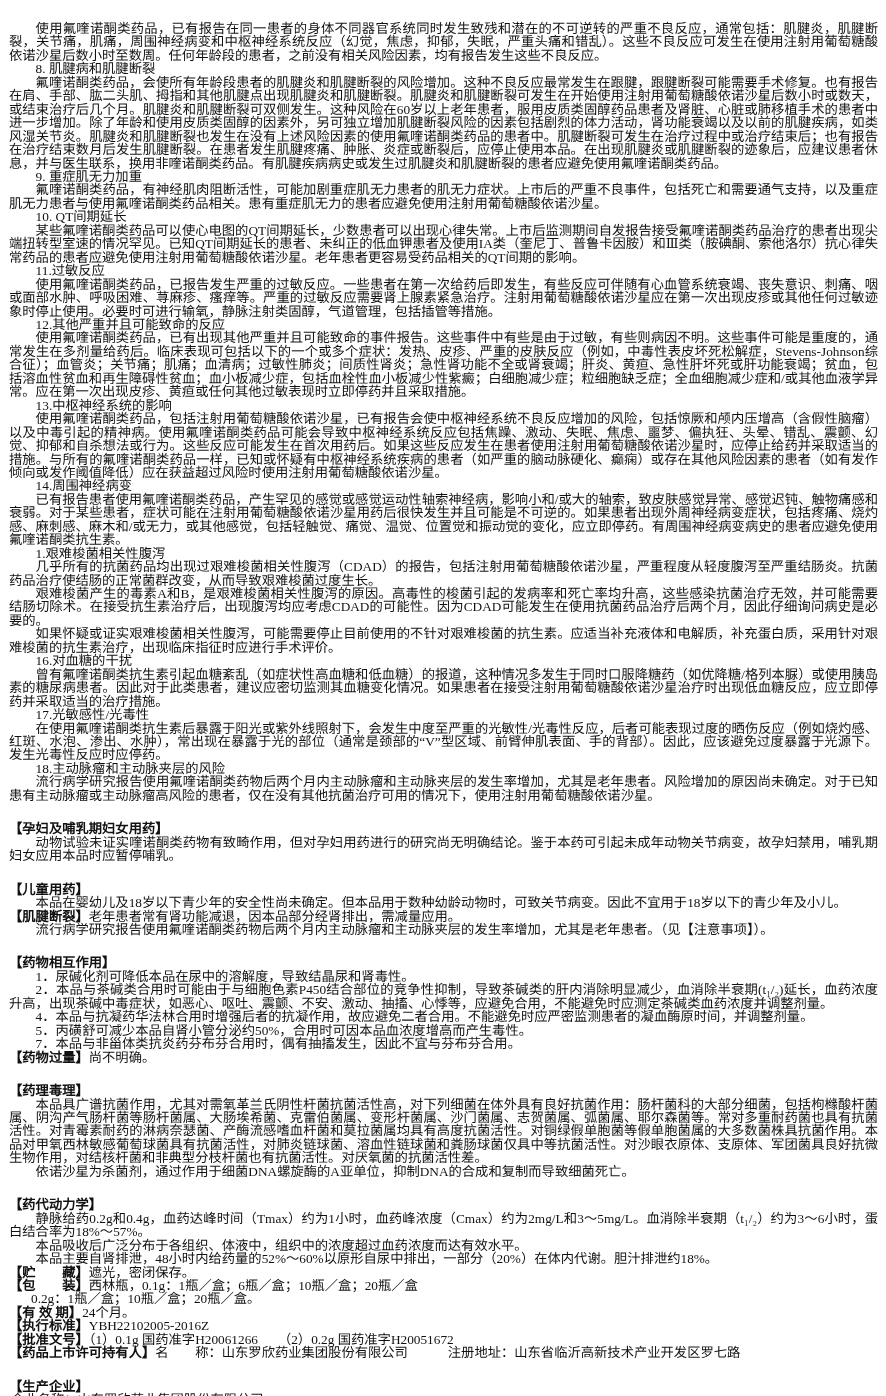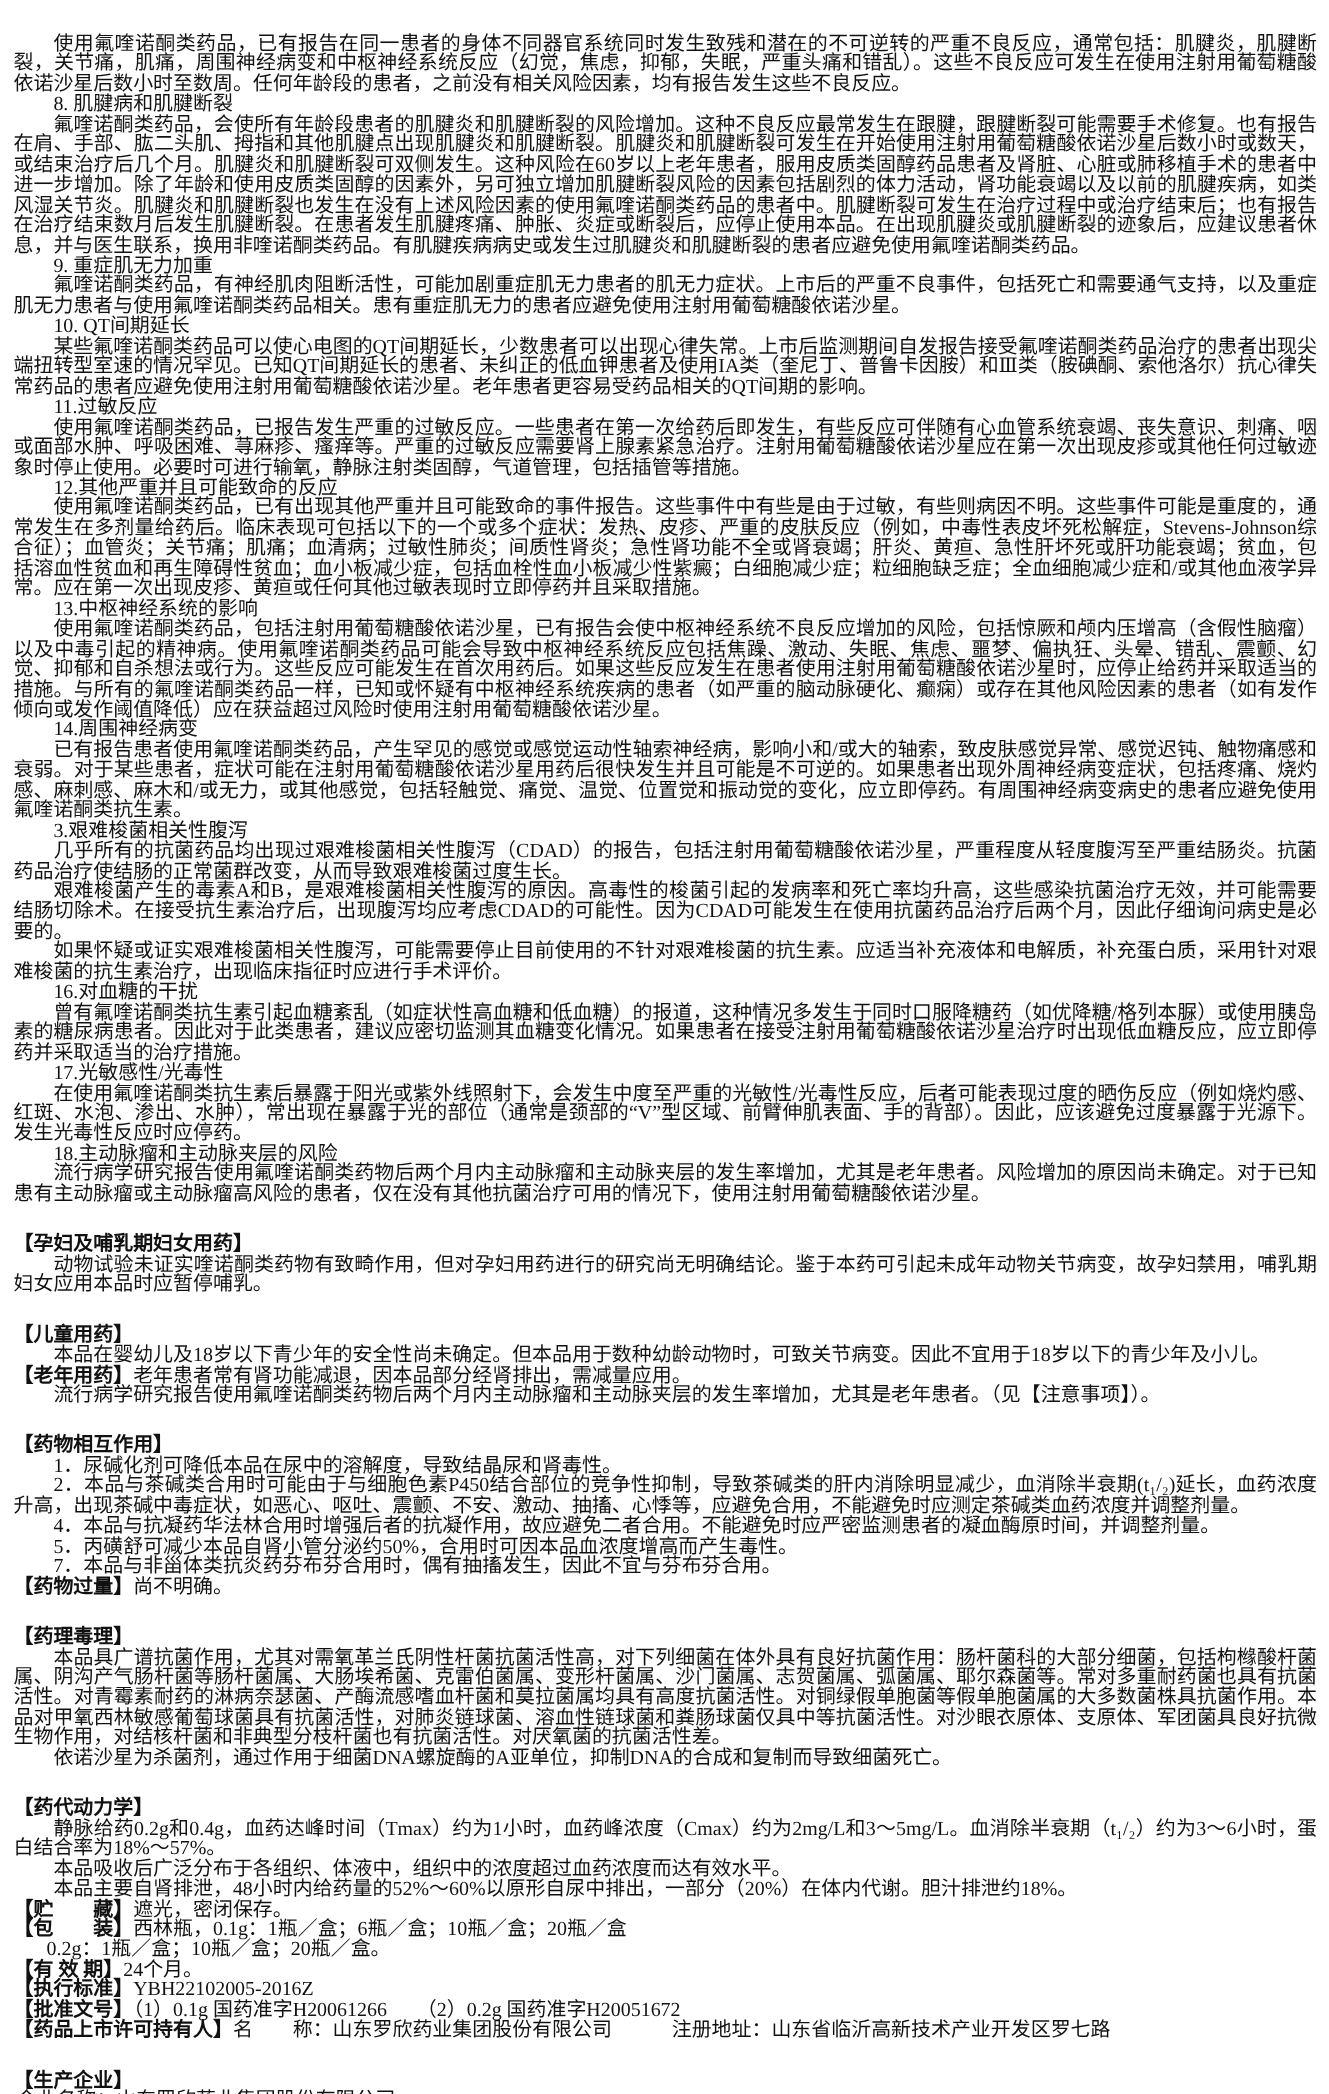--- a/index.html
+++ b/index.html
@@ -34,35 +34,35 @@
   <div class="hnum">10. QT间期延长</div>
   <div class="para">某些氟喹诺酮类药品可以使心电图的QT间期延长，少数患者可以出现心律失常。上市后监测期间自发报告接受氟喹诺酮类药品治疗的患者出现尖端扭转型室速的情况罕见。已知QT间期延长的患者、未纠正的低血钾患者及使用IA类（奎尼丁、普鲁卡因胺）和Ⅲ类（胺碘酮、索他洛尔）抗心律失常药品的患者应避免使用注射用葡萄糖酸依诺沙星。老年患者更容易受药品相关的QT间期的影响。</div>
   <div class="hnum">11.过敏反应</div>
   <div class="para">使用氟喹诺酮类药品，已报告发生严重的过敏反应。一些患者在第一次给药后即发生，有些反应可伴随有心血管系统衰竭、丧失意识、刺痛、咽或面部水肿、呼吸困难、荨麻疹、瘙痒等。严重的过敏反应需要肾上腺素紧急治疗。注射用葡萄糖酸依诺沙星应在第一次出现皮疹或其他任何过敏迹象时停止使用。必要时可进行输氧，静脉注射类固醇，气道管理，包括插管等措施。</div>
   <div class="hnum">12.其他严重并且可能致命的反应</div>
   <div class="para">使用氟喹诺酮类药品，已有出现其他严重并且可能致命的事件报告。这些事件中有些是由于过敏，有些则病因不明。这些事件可能是重度的，通常发生在多剂量给药后。临床表现可包括以下的一个或多个症状：发热、皮疹、严重的皮肤反应（例如，中毒性表皮坏死松解症，Stevens-Johnson综合征）；血管炎；关节痛；肌痛；血清病；过敏性肺炎；间质性肾炎；急性肾功能不全或肾衰竭；肝炎、黄疸、急性肝坏死或肝功能衰竭；贫血，包括溶血性贫血和再生障碍性贫血；血小板减少症，包括血栓性血小板减少性紫癜；白细胞减少症；粒细胞缺乏症；全血细胞减少症和/或其他血液学异常。应在第一次出现皮疹、黄疸或任何其他过敏表现时立即停药并且采取措施。</div>
   <div class="hnum">13.中枢神经系统的影响</div>
   <div class="para">使用氟喹诺酮类药品，包括注射用葡萄糖酸依诺沙星，已有报告会使中枢神经系统不良反应增加的风险，包括惊厥和颅内压增高（含假性脑瘤）以及中毒引起的精神病。使用氟喹诺酮类药品可能会导致中枢神经系统反应包括焦躁、激动、失眠、焦虑、噩梦、偏执狂、头晕、错乱、震颤、幻觉、抑郁和自杀想法或行为。这些反应可能发生在首次用药后。如果这些反应发生在患者使用注射用葡萄糖酸依诺沙星时，应停止给药并采取适当的措施。与所有的氟喹诺酮类药品一样，已知或怀疑有中枢神经系统疾病的患者（如严重的脑动脉硬化、癫痫）或存在其他风险因素的患者（如有发作倾向或发作阈值降低）应在获益超过风险时使用注射用葡萄糖酸依诺沙星。</div>
   <div class="hnum">14.周围神经病变</div>
   <div class="para">已有报告患者使用氟喹诺酮类药品，产生罕见的感觉或感觉运动性轴索神经病，影响小和/或大的轴索，致皮肤感觉异常、感觉迟钝、触物痛感和衰弱。对于某些患者，症状可能在注射用葡萄糖酸依诺沙星用药后很快发生并且可能是不可逆的。如果患者出现外周神经病变症状，包括疼痛、烧灼感、麻刺感、麻木和/或无力，或其他感觉，包括轻触觉、痛觉、温觉、位置觉和振动觉的变化，应立即停药。有周围神经病变病史的患者应避免使用氟喹诺酮类抗生素。</div>
-  <div class="hnum">3.艰难梭菌相关性腹泻</div>
+  <div class="hnum">1.艰难梭菌相关性腹泻</div>
   <div class="para">几乎所有的抗菌药品均出现过艰难梭菌相关性腹泻（CDAD）的报告，包括注射用葡萄糖酸依诺沙星，严重程度从轻度腹泻至严重结肠炎。抗菌药品治疗使结肠的正常菌群改变，从而导致艰难梭菌过度生长。</div>
   <div class="para">艰难梭菌产生的毒素A和B，是艰难梭菌相关性腹泻的原因。高毒性的梭菌引起的发病率和死亡率均升高，这些感染抗菌治疗无效，并可能需要结肠切除术。在接受抗生素治疗后，出现腹泻均应考虑CDAD的可能性。因为CDAD可能发生在使用抗菌药品治疗后两个月，因此仔细询问病史是必要的。</div>
   <div class="para">如果怀疑或证实艰难梭菌相关性腹泻，可能需要停止目前使用的不针对艰难梭菌的抗生素。应适当补充液体和电解质，补充蛋白质，采用针对艰难梭菌的抗生素治疗，出现临床指征时应进行手术评价。</div>
   <div class="hnum">16.对血糖的干扰</div>
   <div class="para">曾有氟喹诺酮类抗生素引起血糖紊乱（如症状性高血糖和低血糖）的报道，这种情况多发生于同时口服降糖药（如优降糖/格列本脲）或使用胰岛素的糖尿病患者。因此对于此类患者，建议应密切监测其血糖变化情况。如果患者在接受注射用葡萄糖酸依诺沙星治疗时出现低血糖反应，应立即停药并采取适当的治疗措施。</div>
   <div class="hnum">17.光敏感性/光毒性</div>
   <div class="para">在使用氟喹诺酮类抗生素后暴露于阳光或紫外线照射下，会发生中度至严重的光敏性/光毒性反应，后者可能表现过度的晒伤反应（例如烧灼感、红斑、水泡、渗出、水肿），常出现在暴露于光的部位（通常是颈部的“V”型区域、前臂伸肌表面、手的背部）。因此，应该避免过度暴露于光源下。发生光毒性反应时应停药。</div>
   <div class="hnum">18.主动脉瘤和主动脉夹层的风险</div>
   <div class="para">流行病学研究报告使用氟喹诺酮类药物后两个月内主动脉瘤和主动脉夹层的发生率增加，尤其是老年患者。风险增加的原因尚未确定。对于已知患有主动脉瘤或主动脉瘤高风险的患者，仅在没有其他抗菌治疗可用的情况下，使用注射用葡萄糖酸依诺沙星。</div>
   <div class="hbr">【孕妇及哺乳期妇女用药】</div>
   <div class="para">动物试验未证实喹诺酮类药物有致畸作用，但对孕妇用药进行的研究尚无明确结论。鉴于本药可引起未成年动物关节病变，故孕妇禁用，哺乳期妇女应用本品时应暂停哺乳。</div>
   <div class="hbr">【儿童用药】</div>
   <div class="para">本品在婴幼儿及18岁以下青少年的安全性尚未确定。但本品用于数种幼龄动物时，可致关节病变。因此不宜用于18岁以下的青少年及小儿。</div>
-  <div class="inline-row"><span class="lbl">【老年用药】</span><span>老年患者常有肾功能减退，因本品部分经肾排出，需减量应用。</span></div>
+  <div class="inline-row"><span class="lbl">【肌腱断裂】</span><span>老年患者常有肾功能减退，因本品部分经肾排出，需减量应用。</span></div>
   <div class="para">流行病学研究报告使用氟喹诺酮类药物后两个月内主动脉瘤和主动脉夹层的发生率增加，尤其是老年患者。（见【注意事项】）。</div>
   <div class="hbr">【药物相互作用】</div>
   <div class="para">1．尿碱化剂可降低本品在尿中的溶解度，导致结晶尿和肾毒性。</div>
   <div class="para">2．本品与茶碱类合用时可能由于与细胞色素P450结合部位的竞争性抑制，导致茶碱类的肝内消除明显减少，血消除半衰期(t₁/₂)延长，血药浓度升高，出现茶碱中毒症状，如恶心、呕吐、震颤、不安、激动、抽搐、心悸等，应避免合用，不能避免时应测定茶碱类血药浓度并调整剂量。</div>
   <div class="para">4．本品与抗凝药华法林合用时增强后者的抗凝作用，故应避免二者合用。不能避免时应严密监测患者的凝血酶原时间，并调整剂量。</div>
   <div class="para">5．丙磺舒可减少本品自肾小管分泌约50%，合用时可因本品血浓度增高而产生毒性。</div>
   <div class="para">7．本品与非甾体类抗炎药芬布芬合用时，偶有抽搐发生，因此不宜与芬布芬合用。</div>
   <div class="inline-row"><span class="lbl">【药物过量】</span><span>尚不明确。</span></div>
   <div class="hbr">【药理毒理】</div>
   <div class="para">本品具广谱抗菌作用，尤其对需氧革兰氏阴性杆菌抗菌活性高，对下列细菌在体外具有良好抗菌作用：肠杆菌科的大部分细菌，包括枸橼酸杆菌属、阴沟产气肠杆菌等肠杆菌属、大肠埃希菌、克雷伯菌属、变形杆菌属、沙门菌属、志贺菌属、弧菌属、耶尔森菌等。常对多重耐药菌也具有抗菌活性。对青霉素耐药的淋病奈瑟菌、产酶流感嗜血杆菌和莫拉菌属均具有高度抗菌活性。对铜绿假单胞菌等假单胞菌属的大多数菌株具抗菌作用。本品对甲氧西林敏感葡萄球菌具有抗菌活性，对肺炎链球菌、溶血性链球菌和粪肠球菌仅具中等抗菌活性。对沙眼衣原体、支原体、军团菌具良好抗微生物作用，对结核杆菌和非典型分枝杆菌也有抗菌活性。对厌氧菌的抗菌活性差。</div>

